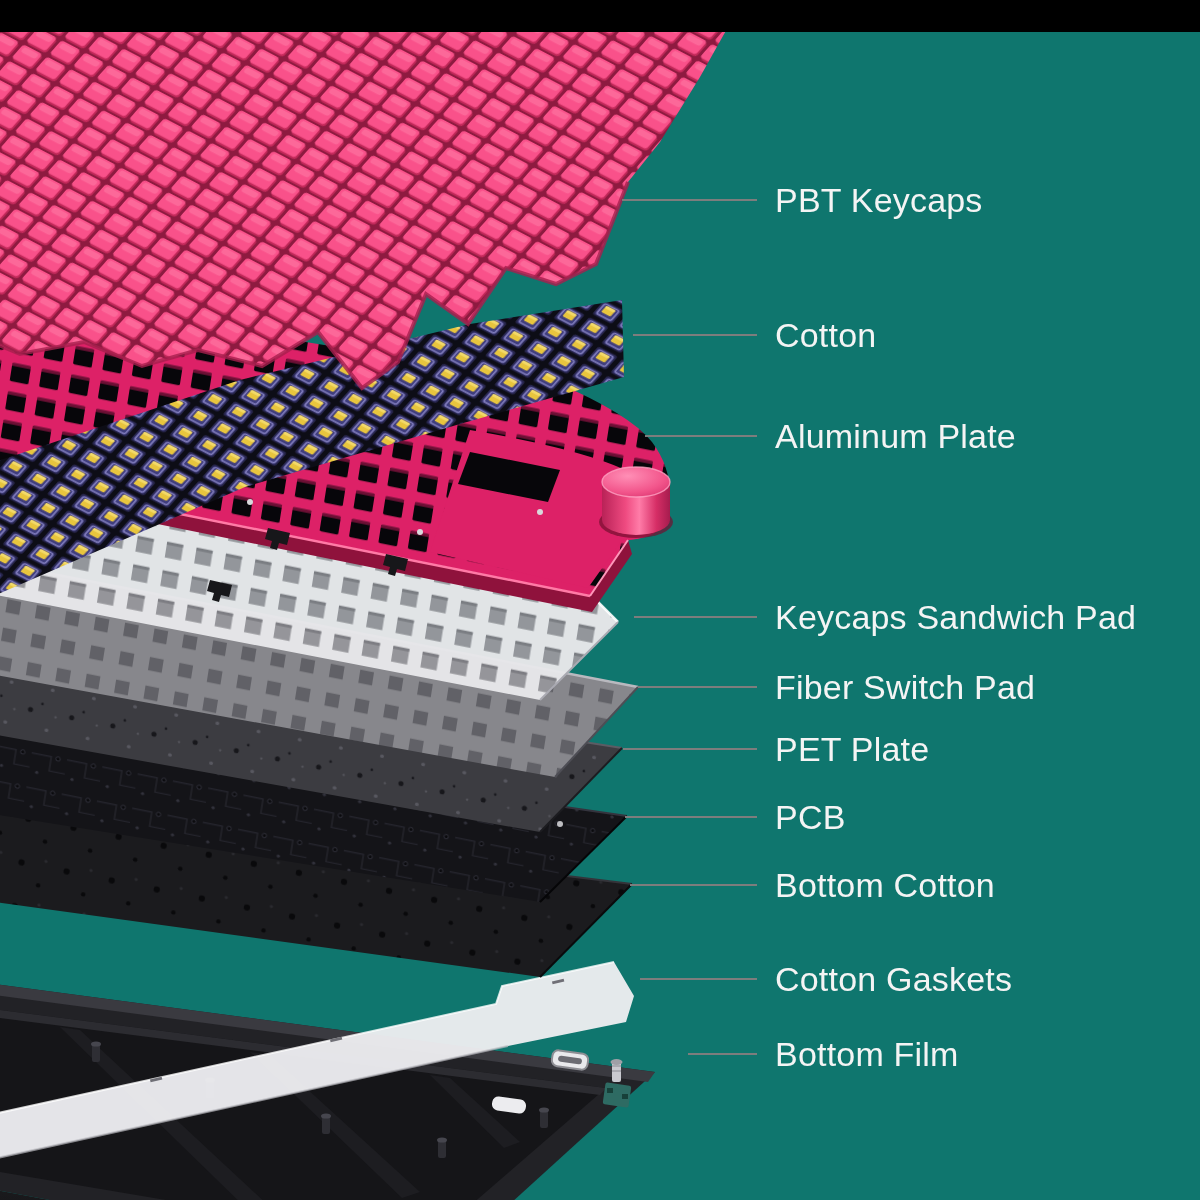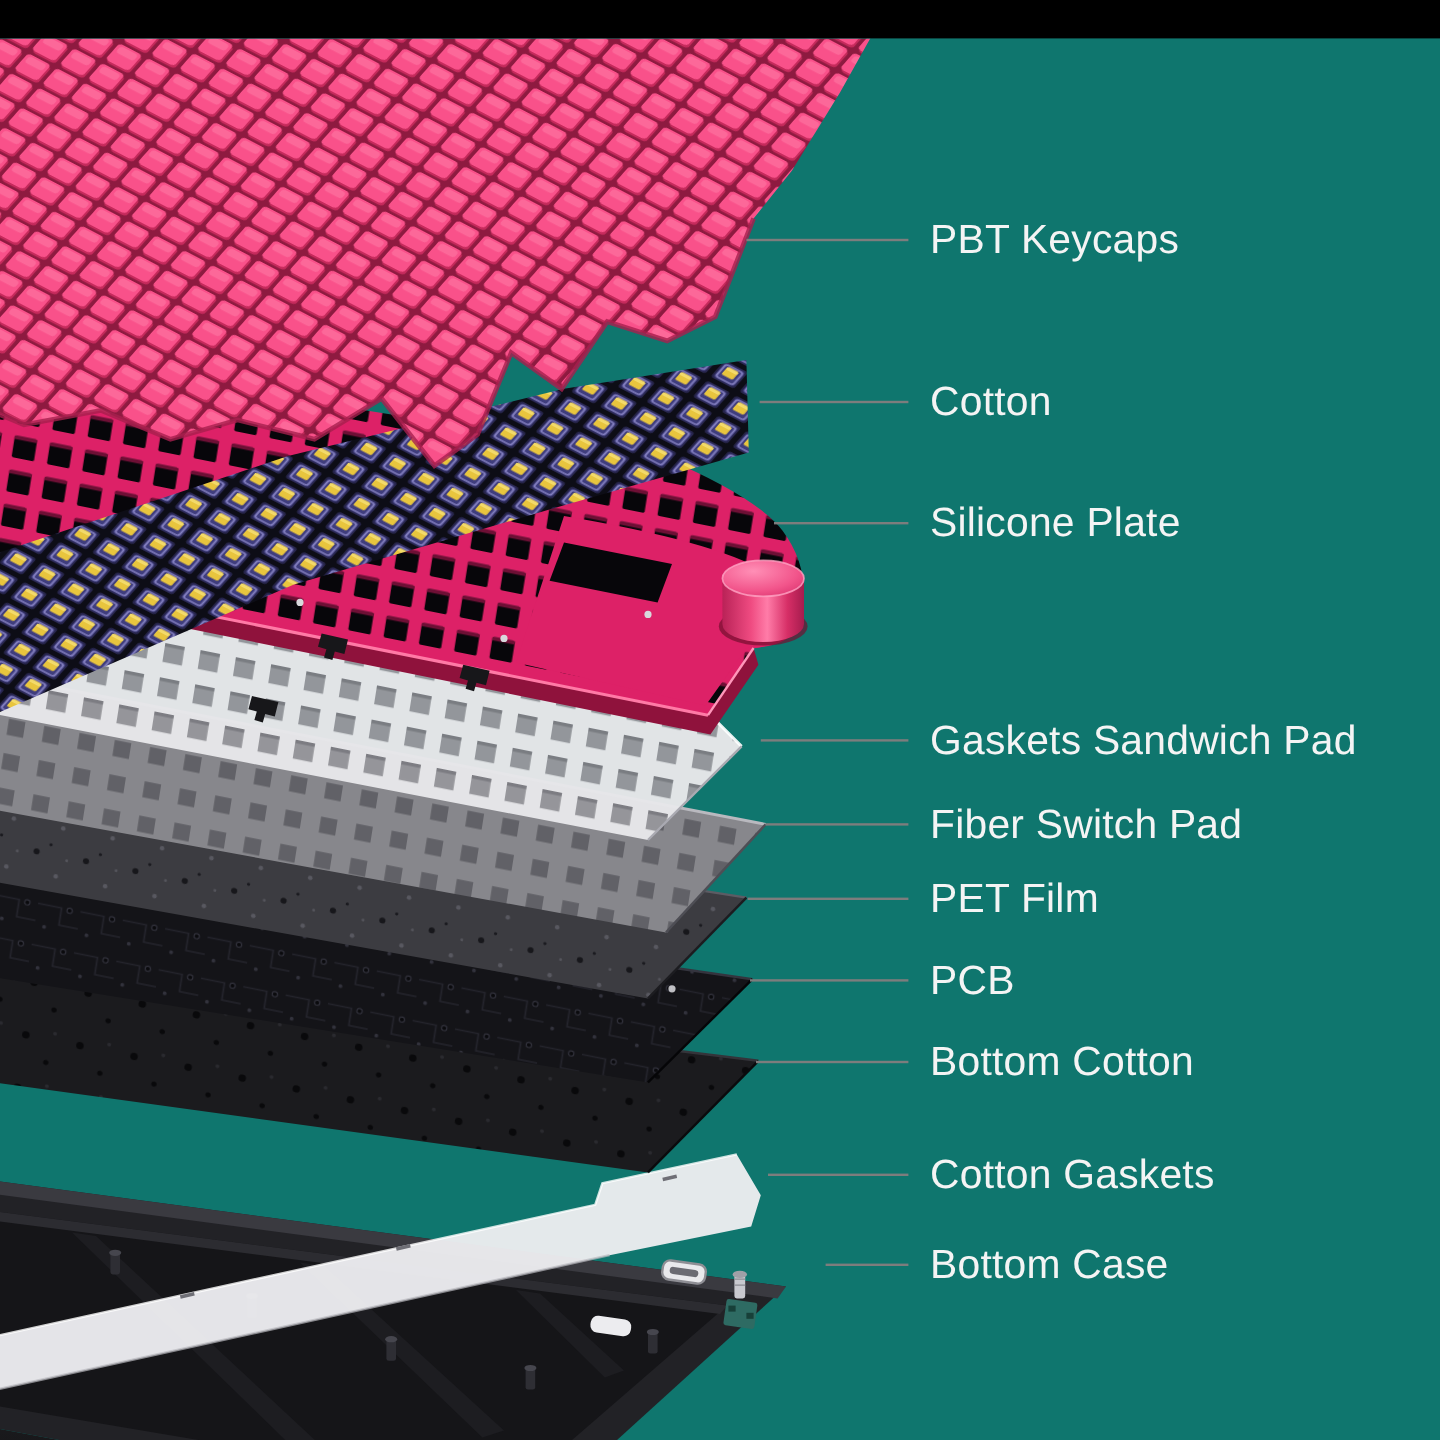--- a/index.html
+++ b/index.html
@@ -231,44 +231,44 @@
   <div class="label-row" style="top:168px">
     <span class="leader" style="left:622px;width:135px"></span>
     <span class="label-text">PBT Keycaps</span>
   </div>
   <div class="label-row" style="top:303px">
     <span class="leader" style="left:633px;width:124px"></span>
     <span class="label-text">Cotton</span>
   </div>
   <div class="label-row" style="top:404px">
     <span class="leader" style="left:645px;width:112px"></span>
-    <span class="label-text">Silicone Plate</span>
+    <span class="label-text">Aluminum Plate</span>
   </div>
   <div class="label-row" style="top:585px">
     <span class="leader" style="left:634px;width:123px"></span>
-    <span class="label-text">Gaskets Sandwich Pad</span>
+    <span class="label-text">Keycaps Sandwich Pad</span>
   </div>
   <div class="label-row" style="top:655px">
     <span class="leader" style="left:638px;width:119px"></span>
     <span class="label-text">Fiber Switch Pad</span>
   </div>
   <div class="label-row" style="top:717px">
     <span class="leader" style="left:623px;width:134px"></span>
-    <span class="label-text">PET Film</span>
+    <span class="label-text">PET Plate</span>
   </div>
   <div class="label-row" style="top:785px">
     <span class="leader" style="left:625px;width:132px"></span>
     <span class="label-text">PCB</span>
   </div>
   <div class="label-row" style="top:853px">
     <span class="leader" style="left:630px;width:127px"></span>
     <span class="label-text">Bottom Cotton</span>
   </div>
   <div class="label-row" style="top:947px">
     <span class="leader" style="left:640px;width:117px"></span>
     <span class="label-text">Cotton Gaskets</span>
   </div>
   <div class="label-row" style="top:1022px">
     <span class="leader" style="left:688px;width:69px"></span>
-    <span class="label-text">Bottom Case</span>
+    <span class="label-text">Bottom Film</span>
   </div>
 
 </div>
 
 </body></html>

